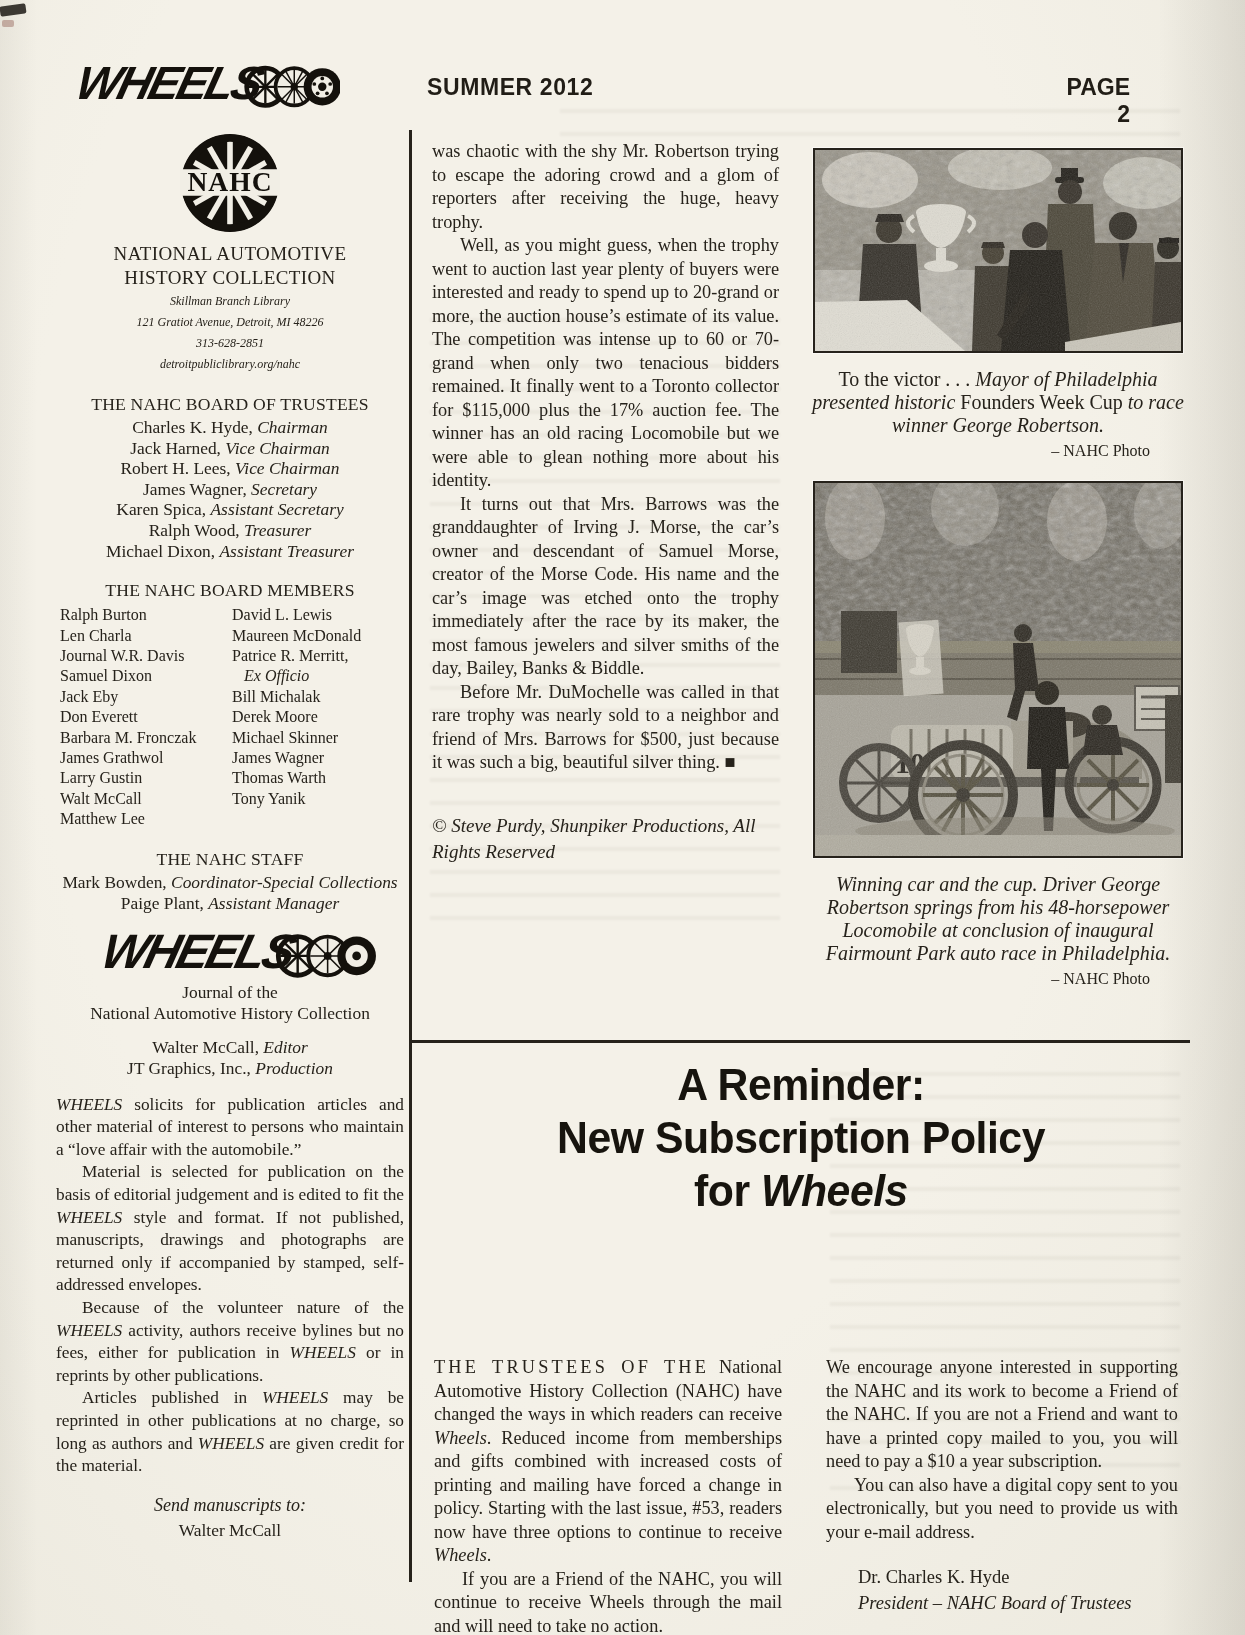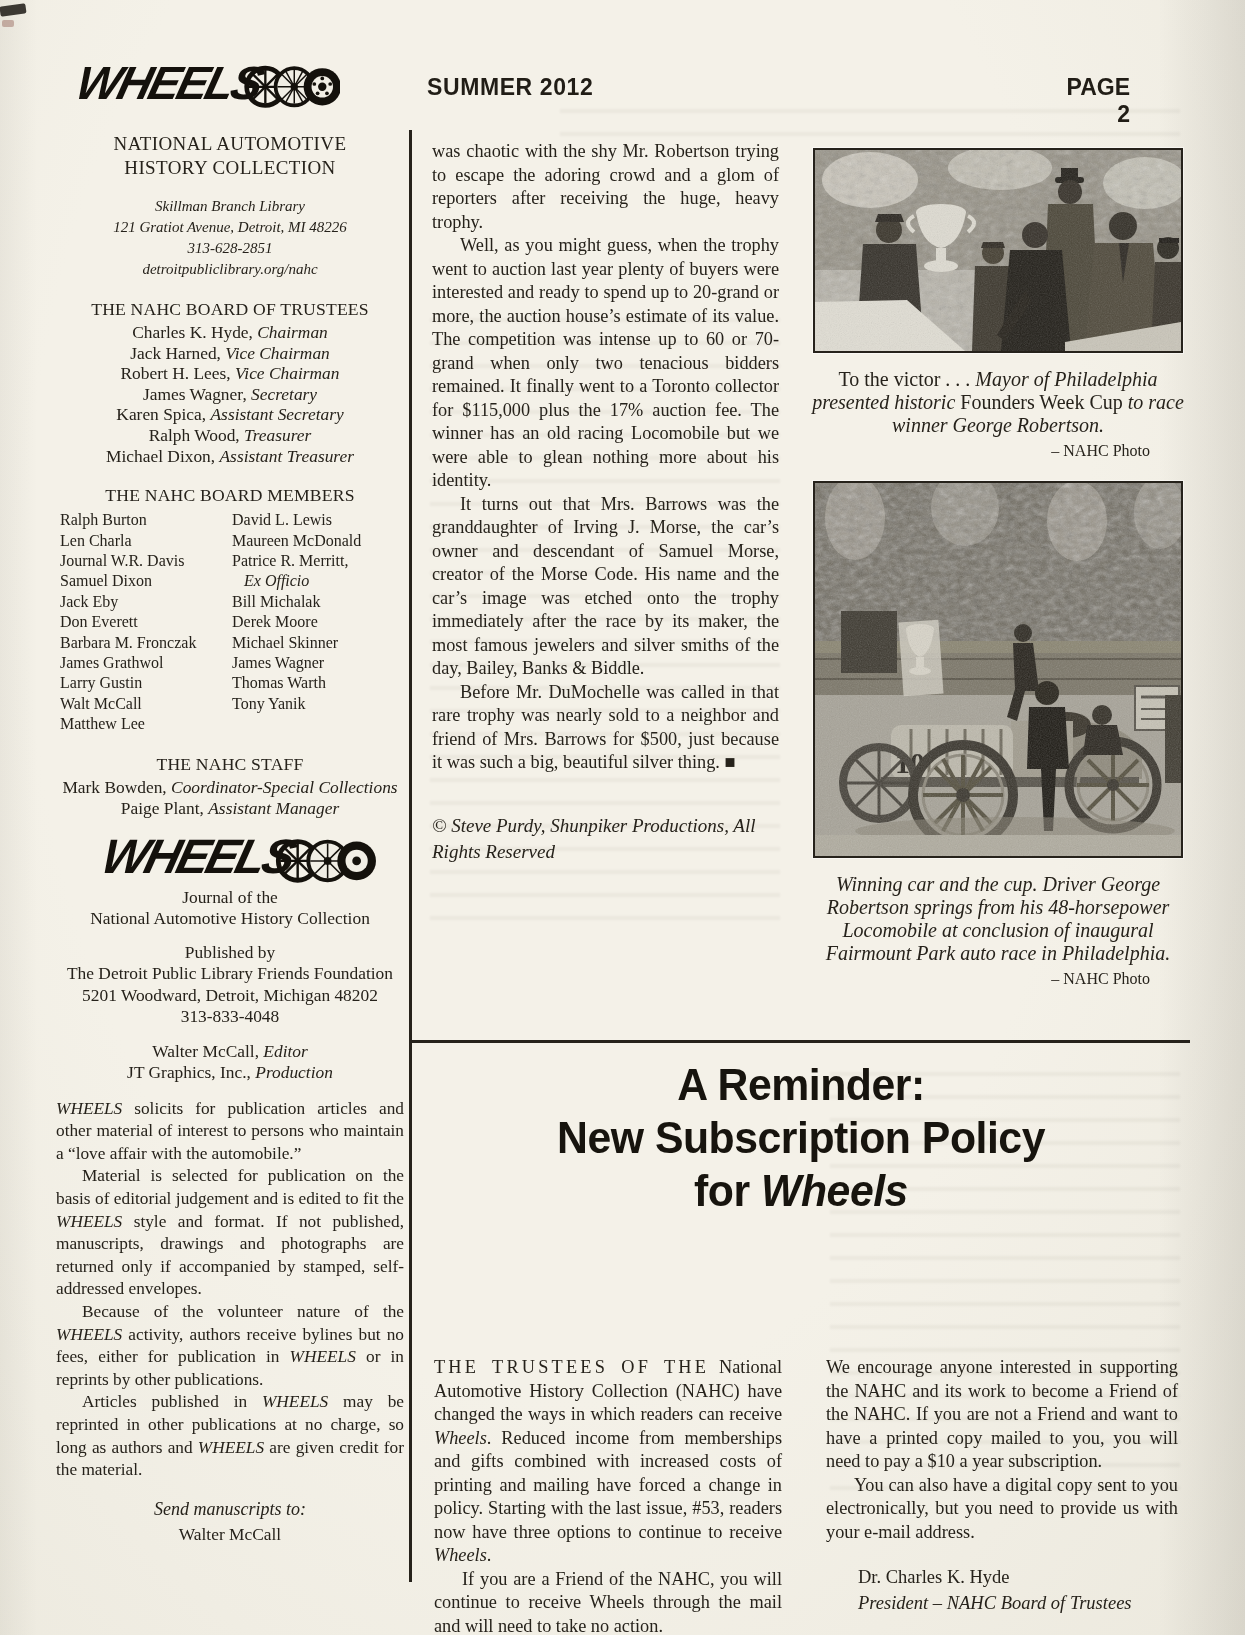--- a/index.html
+++ b/index.html
@@ -21,21 +21,21 @@
   .pagenum{left:1050px;top:74px;width:80px;text-align:right;font:bold 23px "Liberation Sans",sans-serif;color:#211d16;}
 
   
   .vrule{left:409px;top:130px;width:2.5px;height:1452px;background:#26221b;}
   .hrule{left:412px;top:1040px;width:778px;height:2.5px;background:#26221b;}
 
   
   .sidebar{left:56px;top:132px;width:348px;text-align:center;}
   .nahc-logo{width:102px;height:102px;margin:0 auto 8px auto;}
   .orgname{font-size:19px;line-height:24px;letter-spacing:.4px;}
-  .address{font-style:italic;font-size:15px;line-height:21px;margin-top:16px;}
+  .address{font-style:italic;font-size:12px;line-height:21px;margin-top:1px;}
   .sb-h{font-size:17.6px;line-height:21px;margin-top:19px;letter-spacing:.2px;}
   .tlist{margin-top:2px;font-size:17.4px;line-height:20.6px;}
   .members{display:flex;text-align:left;margin:4px 0 0 4px;font-size:16px;line-height:20.4px;}
   .members .mcol1{width:172px;}
   .members .mcol2{flex:1;}
   .members .mcol2 .mline2:nth-child(4){padding-left:12px;}
   .stafflist{margin-top:2px;font-size:17.4px;line-height:21px;}
   .wheels-logo-sb{width:292px;height:52px;margin:10px auto 2px auto;}
   .journal{font-size:17.4px;line-height:21px;margin-top:6px;}
   .published{font-size:17.4px;line-height:21.5px;margin-top:13px;}
@@ -138,20 +138,40 @@
       </g>
     </svg>
   </div>
   <div class="abs issue">SUMMER 2012</div>
   <div class="abs pagenum">PAGE 2</div>
 
   <div class="abs vrule"></div>
 
   <div class="abs sidebar">
 
+    <div class="nahc-logo">
+      <svg viewBox="0 0 100 100" width="102" height="102">
+        <circle cx="50" cy="50" r="48" fill="#14110c"></circle>
+        <g stroke="#f1eee5" stroke-width="5.5">
+          <line x1="50" y1="50" x2="50" y2="8"></line>
+          <line x1="50" y1="50" x2="71" y2="13.6"></line>
+            <line x1="50" y1="50" x2="29" y2="13.6"></line>
+          <line x1="50" y1="50" x2="86.4" y2="29"></line>
+            <line x1="50" y1="50" x2="13.6" y2="29"></line>
+          <line x1="50" y1="50" x2="50" y2="92"></line>
+          <line x1="50" y1="50" x2="71" y2="86.4"></line>
+            <line x1="50" y1="50" x2="29" y2="86.4"></line>
+          <line x1="50" y1="50" x2="86.4" y2="71"></line>
+            <line x1="50" y1="50" x2="13.6" y2="71"></line>
+        </g>
+        <circle cx="50" cy="50" r="44" fill="none" stroke="#14110c" stroke-width="7"></circle>
+        <rect x="1" y="36.5" width="98" height="26" fill="#f1eee5"></rect>
+        <text x="50" y="57.5" text-anchor="middle" font-family="'Liberation Serif',serif" font-weight="bold" font-size="27" letter-spacing="1" fill="#14110c">NAHC</text>
+      </svg>
+    </div>
 
     <div class="orgname">
         <div>NATIONAL AUTOMOTIVE</div>
         <div>HISTORY COLLECTION</div>
       </div>
 
     <div class="address">
         <div>Skillman Branch Library</div>
         <div>121 Gratiot Avenue, Detroit, MI 48226</div>
         <div>313-628-2851</div>
@@ -230,26 +250,20 @@
           <circle cx="281" cy="33" r="4.5" fill="#14110c"></circle>
         </g>
       </svg>
     </div>
 
     <div class="journal">
         <div>Journal of the</div>
         <div>National Automotive History Collection</div>
       </div>
 
-    <div class="published">
-        <div>Published by</div>
-        <div>The Detroit Public Library Friends Foundation</div>
-        <div>5201 Woodward, Detroit, Michigan 48202</div>
-        <div>313-833-4048</div>
-      </div>
 
     <div class="editors">
         <div><span>Walter McCall, </span><span class="run-i">Editor</span></div>
         <div><span>JT Graphics, Inc., </span><span class="run-i">Production</span></div>
       </div>
 
     <div class="policy">
         <p><span class="run-i">WHEELS</span><span> solicits for publication articles and other material of interest to persons who maintain a “love affair with the automobile.”</span></p>
         <p><span>Material is selected for publication on the basis of editorial judgement and is edited to fit the </span><span class="run-i">WHEELS</span><span> style and format. If not published, manuscripts, drawings and photographs are returned only if accompanied by stamped, self-addressed envelopes.</span></p>
         <p><span>Because of the volunteer nature of the </span><span class="run-i">WHEELS</span><span> activity, authors receive bylines but no fees, either for publication in </span><span class="run-i">WHEELS</span><span> or in reprints by other publications.</span></p>

